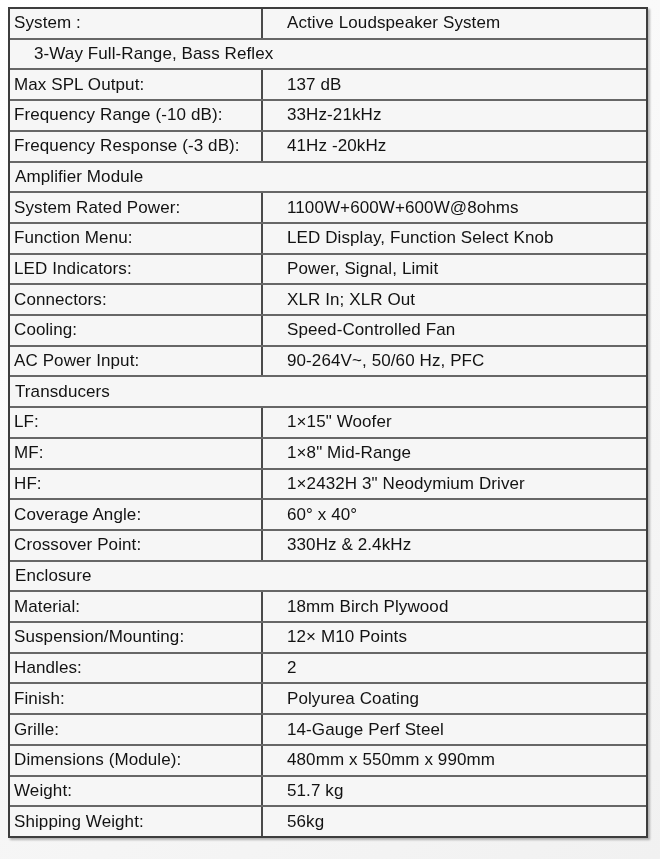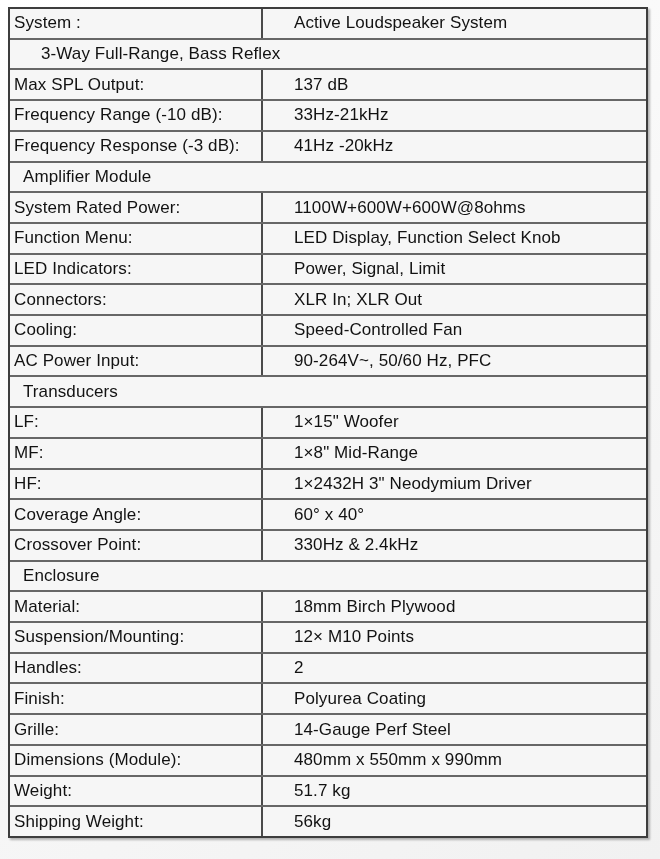--- a/index.html
+++ b/index.html
@@ -39,25 +39,26 @@
   }
   .label{
     width:253px;
     flex:0 0 253px;
     padding-left:4px;
     border-right:2px solid #4a4a4a;
     box-sizing:border-box;
   }
   .value{
     flex:1 1 auto;
-    padding-left:31px;
+    padding-left:17px;
+    margin-left:7px;
   }
   .section .label-full{
     width:100%;
-    padding-left:13px;
+    padding-left:5px;
     border-right:none;
   }
 </style>
 </head>
 <body>
 
 <div class="spec-table">
   <div class="row">
     <div class="cell label">System :</div>
     <div class="cell value">Active Loudspeaker System</div>

